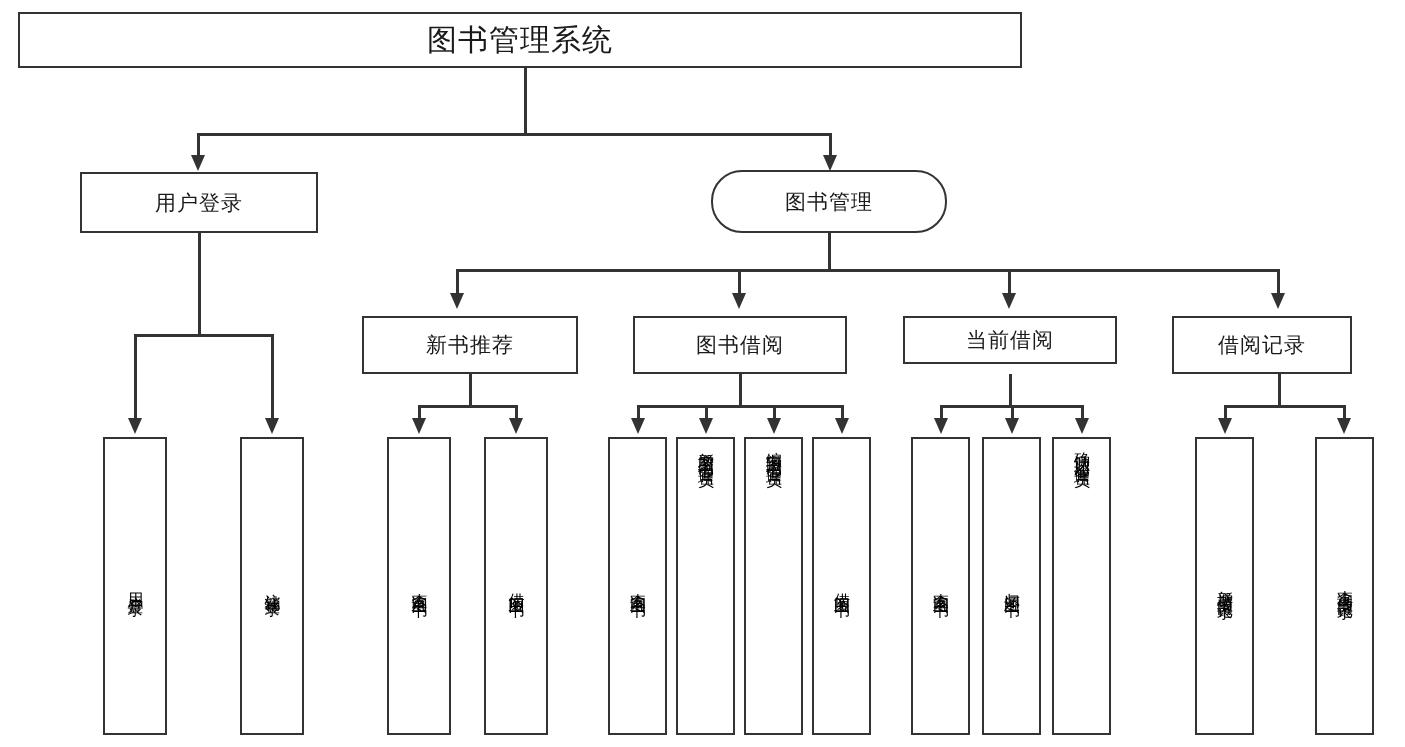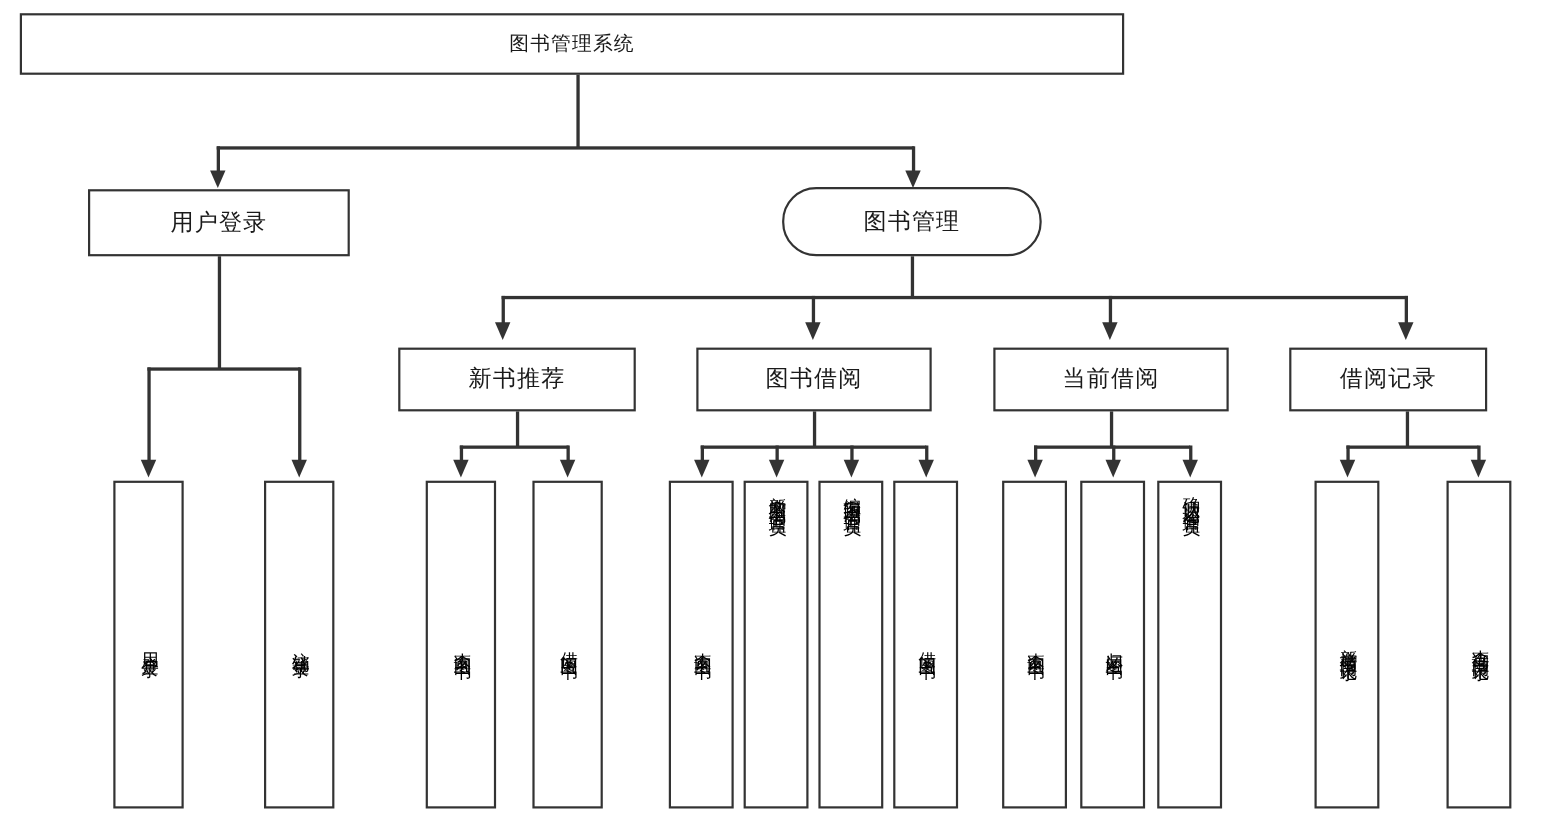--- a/index.html
+++ b/index.html
@@ -26,21 +26,21 @@
     align-items: center;
     justify-content: center;
     color: #1a1a1a;
   }
   .node.horiz {
     font-size: 21px;
     letter-spacing: 1px;
     line-height: 1.2;
   }
   .node.root {
-    font-size: 18px;
+    font-size: 30px;
   }
   .vtext {
     writing-mode: vertical-rl;
     text-orientation: upright;
     letter-spacing: 3px;
     line-height: 1.05;
     white-space: nowrap;
     display: block;
   }
   .leafwrap {
@@ -115,21 +115,21 @@
   <div class="arrow" style="left:450px; top:293px;"></div>
   <div class="vline" style="left:738px; top:269px; height:26px;"></div>
   <div class="arrow" style="left:732px; top:293px;"></div>
   <div class="vline" style="left:1008px; top:269px; height:26px;"></div>
   <div class="arrow" style="left:1002px; top:293px;"></div>
   <div class="vline" style="left:1277px; top:269px; height:26px;"></div>
   <div class="arrow" style="left:1271px; top:293px;"></div>
 
   <div class="node horiz" style="left:633px; top:316px; width:214px; height:58px;">图书借阅</div>
   <div class="node horiz" style="left:362px; top:316px; width:216px; height:58px;">新书推荐</div>
-  <div class="node horiz" style="left:903px; top:316px; width:214px; height:58px;">当前借阅</div>
+  <div class="node horiz" style="left:903px; top:316px; width:214px; height:48px;">当前借阅</div>
   <div class="node horiz" style="left:1172px; top:316px; width:180px; height:58px;">借阅记录</div>
 
   <div class="vline" style="left:469px; top:374px; height:33px;"></div>
   <div class="hline" style="left:418px; top:405px; width:99px;"></div>
   <div class="vline" style="left:418px; top:405px; height:15px;"></div>
   <div class="arrow" style="left:412px; top:418px;"></div>
   <div class="vline" style="left:515px; top:405px; height:15px;"></div>
   <div class="arrow" style="left:509px; top:418px;"></div>
 
   <div class="vline" style="left:739px; top:374px; height:33px;"></div>

